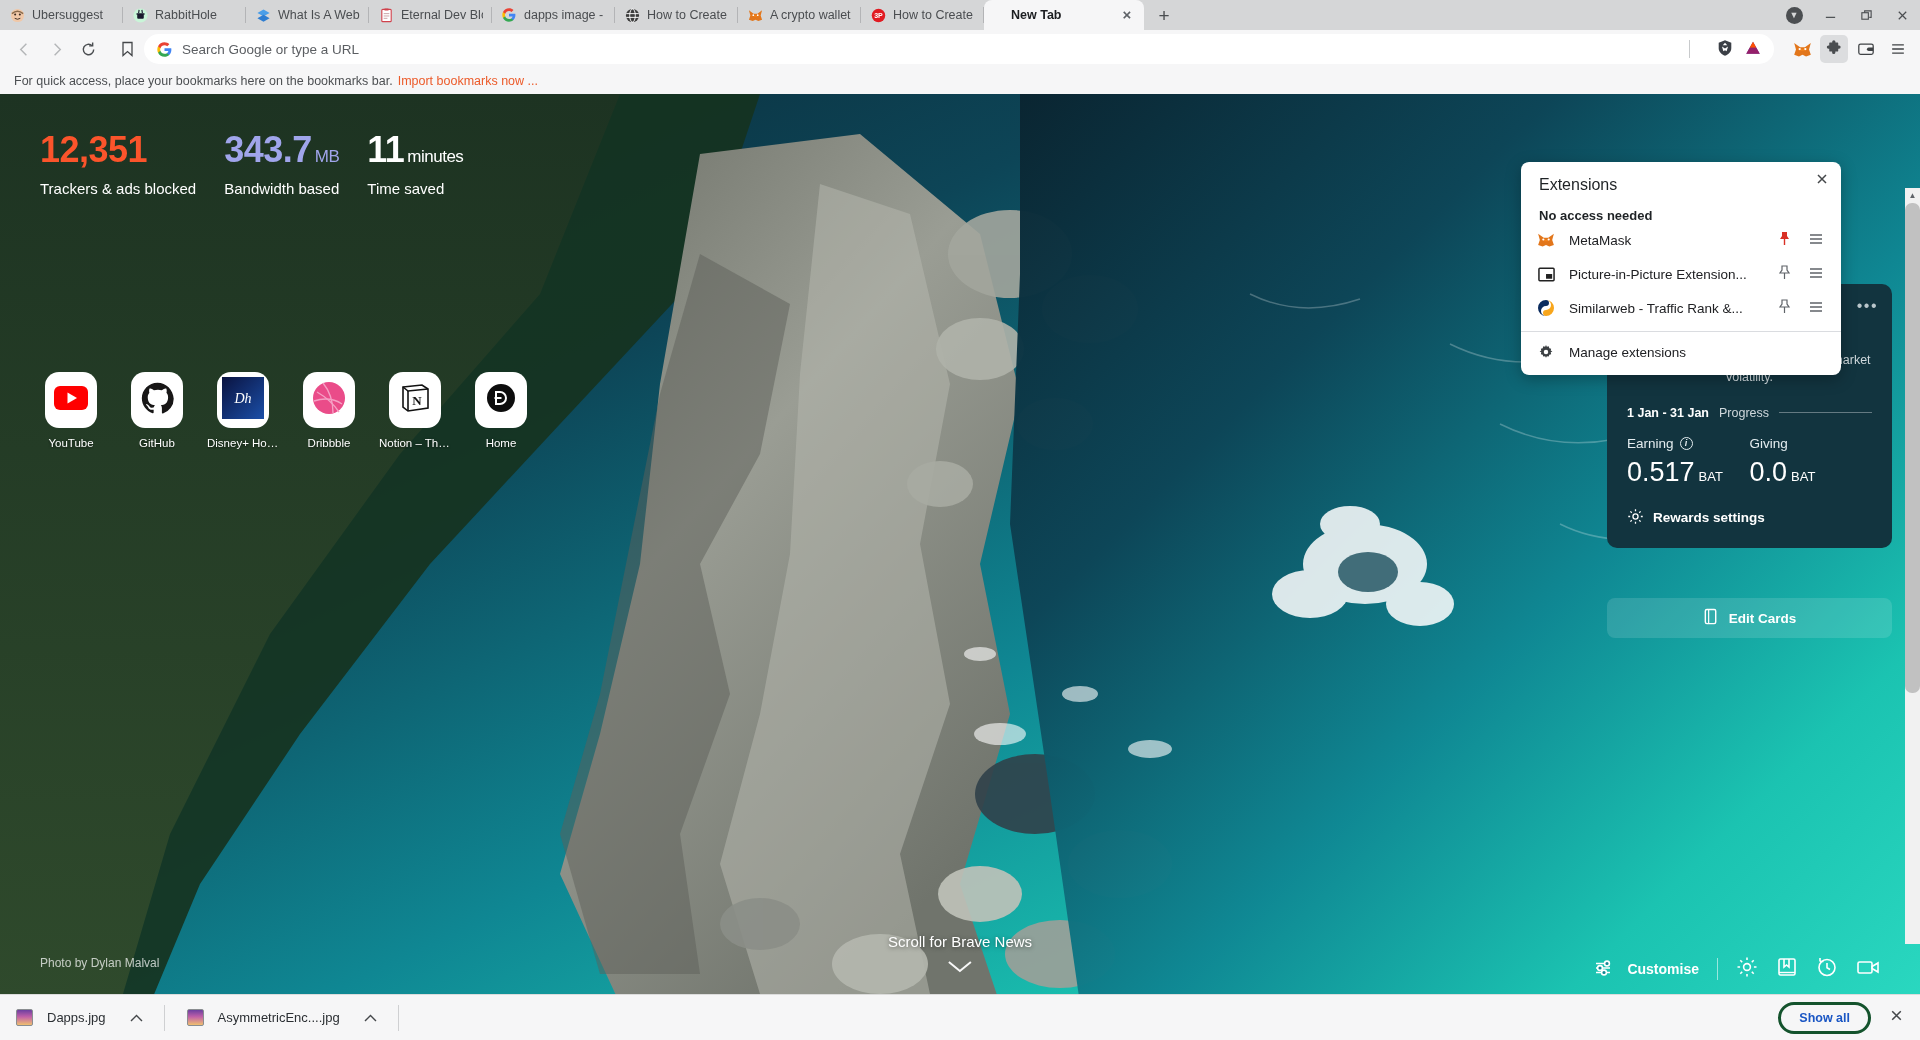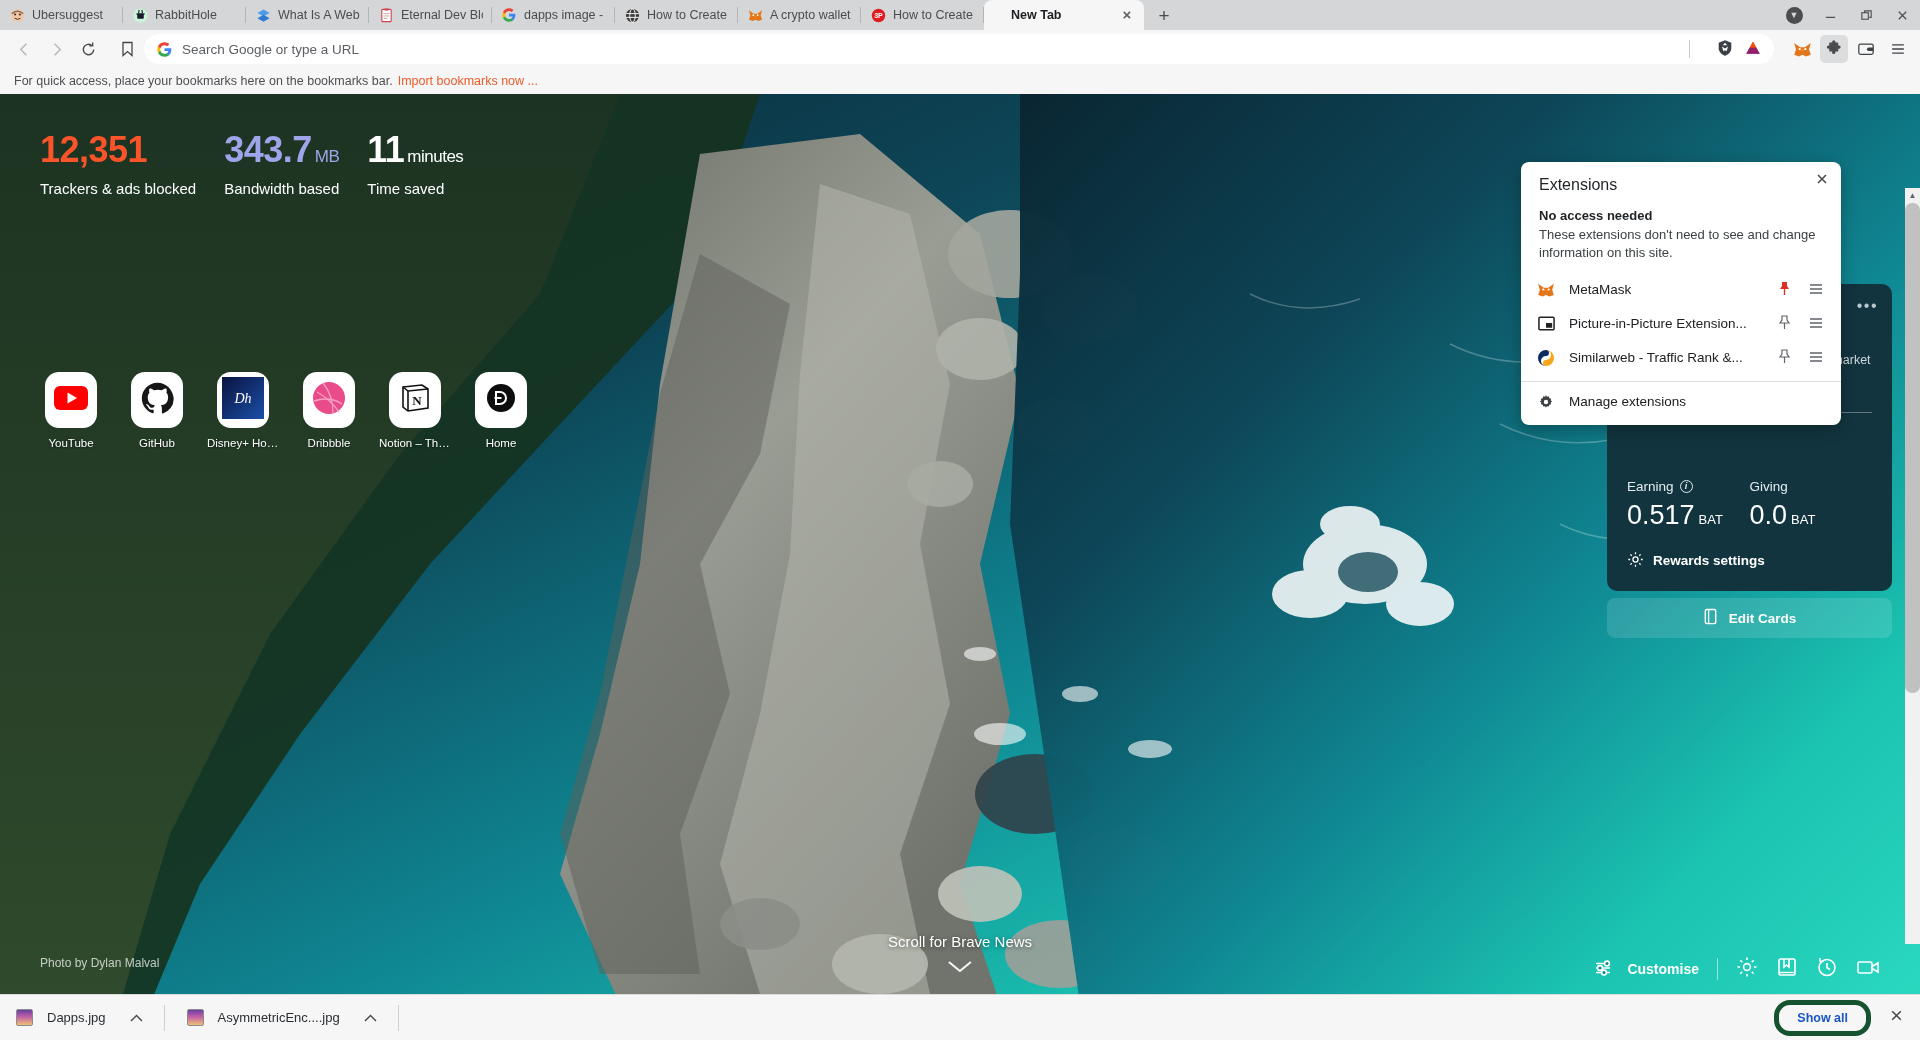--- a/index.html
+++ b/index.html
@@ -182,21 +182,21 @@
   .rc-bal { font-size: 40px; font-weight: 300; line-height:1; }
   .rc-bal .u { font-size: 16px; margin-left:5px; font-weight:400; }
   .rc-sub { font-size: 12.5px; color:#cfd8dc; margin-top:10px; text-align:center; line-height:1.35;}
   .rc-sub .usd { color:#fff; }
   .rc-prog { display:flex; align-items:center; gap:10px; margin-top:20px; font-size:12.5px; }
   .rc-prog b { font-weight:bold; }
   .rc-prog .muted { color:#cfd8dc; }
   .rc-line { flex:1; height:1px; background:rgba(255,255,255,.35); }
   .rc-grid { display:flex; margin-top:16px; }
   .rc-col { flex:1; }
-  .rc-col .h { font-size:13.5px; color:#e3ecef; display:flex; align-items:center; gap:6px;margin-top:43px;}
+  .rc-col .h { font-size:13.5px; color:#e3ecef; display:flex; align-items:center; gap:6px;}
   .rc-col .v { font-size:27px; font-weight:300; margin-top:6px; }
   .rc-col .v .u { font-size:13px; margin-left:4px; }
   .rc-settings { display:flex; align-items:center; gap:9px; margin-top:20px; font-size:13.5px; font-weight:bold; }
   .edit-cards {
     position:absolute; right:28px; top:504px; width:285px; height:40px;
     border-radius:8px; background: rgba(255,255,255,.13);
     display:flex; align-items:center; justify-content:center; gap:10px;
     color:#fff; font-size:13.5px; font-weight:bold;
   }
   .info-circle {
@@ -248,21 +248,21 @@
     padding-right:22px; position:relative; height:30px;
   }
   .dl-item:after { content:""; position:absolute; right:0; top:2px; height:26px; width:1px; background:#cfd0d2;}
   .dl-thumb {
     width:17px;height:17px;border:1px solid #8a8d90;border-radius:2px;
     background:linear-gradient(180deg,#6c3fa0 0%, #c060a8 45%, #f0c070 100%);
   }
   .dl-caret { color:#44474a; font-size:11px; margin-left:10px;}
   .dl-spacer { flex:1; }
   .showall {
-    border:5px solid #14532d; border-radius:16px;
+    border:3px solid #14532d; border-radius:16px;
     padding:6px 18px; font-size:12.5px; color:#1a56c4; font-weight:bold;
   }
   .dl-close { margin-left:18px; color:#44474a; font-size:16px; }
 </style>
 </head>
 <body>
 
 <div class="tabstrip">
   <div class="tabs">
 
@@ -752,21 +752,20 @@
   </div>
 
   <div class="ext-popup">
     <div class="ext-close">
       <svg width="14" height="14" viewBox="0 0 14 14">
           <path d="M3 3l8 8M11 3l-8 8" stroke="#44474a" stroke-width="1.5"></path>
         </svg>
     </div>
     <div class="ext-title">Extensions</div>
     <div class="ext-sec-h">No access needed</div>
-    <div class="ext-sec-d">These extensions don't need to see and change information on this site.</div>
 
     <div class="ext-row">
       <span class="ext-ico">
         <svg width="18" height="18" viewBox="0 0 16 16">
             <path d="M1 2.5 L6 6 H10 L15 2.5 L13.5 8 L15 12.5 L11 13.8 L8 12.5 L5 13.8 L1 12.5 L2.5 8 Z" fill="#e2761b"></path>
             <path d="M5 6.5 L6.2 9 H9.8 L11 6.5 L8 8 Z" fill="#f6851b"></path>
             <circle cx="5.6" cy="7.6" r="0.95" fill="#fff"></circle>
             <circle cx="10.4" cy="7.6" r="0.95" fill="#fff"></circle>
           </svg>
       </span>

